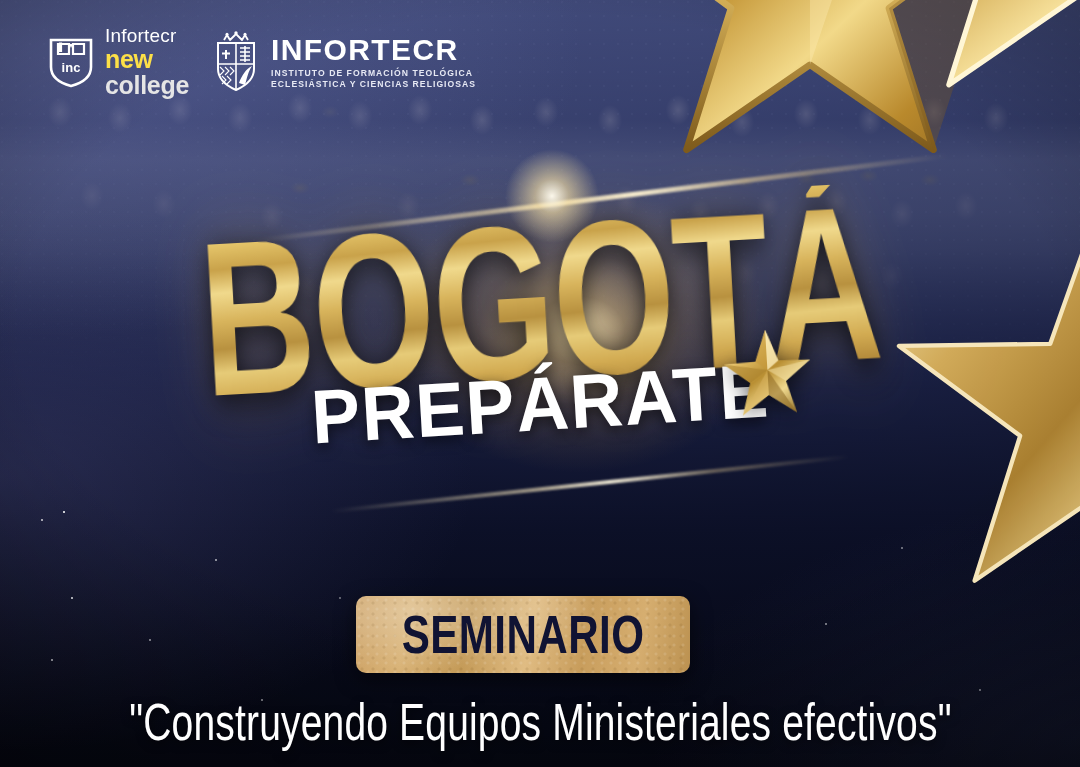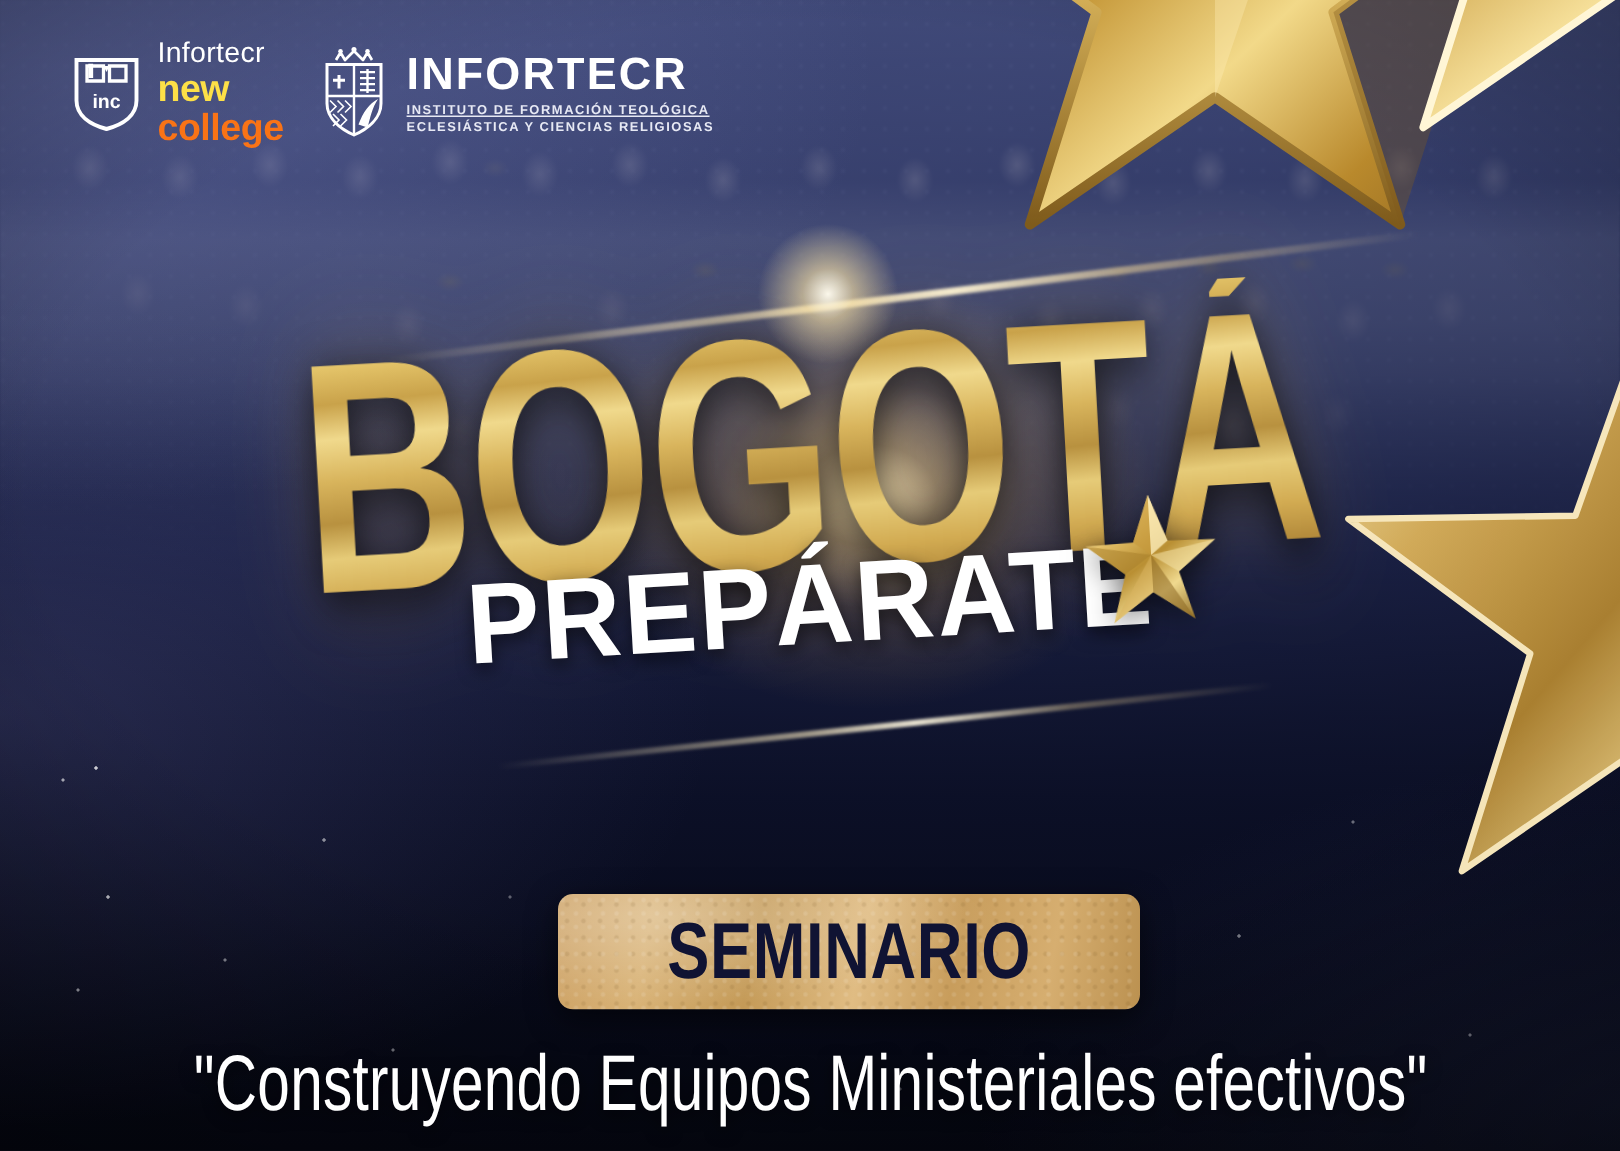--- a/index.html
+++ b/index.html
@@ -156,27 +156,27 @@
       radial-gradient(circle at 600px 726px, rgba(255,255,255,.35) .8px, rgba(0,0,0,0) 1.3px);
   }
 
   
   .logos{ position:absolute; left:48px; top:26px; display:flex; align-items:center; gap:22px; z-index:40; }
   .logo-inc{ display:flex; align-items:center; gap:11px; }
   .inc-shield{ width:46px; height:52px; }
   .inc-words{ line-height:1; }
   .inc-w1{ font-size:19px; color:#fff; letter-spacing:.2px; font-weight:400; }
   .inc-w2{ font-size:25px; color:#fde047; font-weight:800; letter-spacing:-.3px; margin-top:2px; }
-  .inc-w3{ font-size:25px; color:#f97316; font-weight:800; letter-spacing:-.3px; margin-top:1px; }
+  .inc-w3{ font-size:25px; color:#e5e5e5; font-weight:800; letter-spacing:-.3px; margin-top:1px; }
 
   .logo-ift{ display:flex; align-items:center; gap:10px; }
   .ift-crest{ width:50px; height:62px; }
   .ift-words{ line-height:1; }
   .ift-w1{ font-size:30px; color:#fff; font-weight:800; letter-spacing:1.4px; }
-  .ift-w2{ font-size:8.6px; color:#e7e9f4; font-weight:700; letter-spacing:1.05px; margin-top:4px;text-decoration:underline; }
+  .ift-w2{ font-size:8.6px; color:#e7e9f4; font-weight:700; letter-spacing:1.05px; margin-top:4px; }
   .ift-w3{ font-size:8.6px; color:#e7e9f4; font-weight:700; letter-spacing:1.05px; margin-top:2px; }
 
   
   .title-wrap{ position:absolute; left:0; right:0; top:212px; text-align:center; z-index:30; }
 
   .bogota{
     display:inline-block;
     font-family:"Liberation Sans", sans-serif;
     font-size:196px;
     font-weight:700;
@@ -212,21 +212,21 @@
   .star-deco{
     position:absolute;
     right:-46px; top:-20px;
     width:92px; height:92px;
     z-index:2;
     filter:drop-shadow(0 4px 10px rgba(0,0,0,.6));
   }
 
   
   .badge{
-    position:absolute; left:372px; top:596px; width:388px; height:77px;
+    position:absolute; left:356px; top:596px; width:334px; height:77px;
     border-radius:10px;
     z-index:30;
     background:
       radial-gradient(120% 160% at 18% 20%, rgba(255,255,255,.28) 0%, rgba(255,255,255,0) 48%),
       linear-gradient(100deg, #cda265 0%, #d9b377 16%, #c49a57 34%, #e0bc83 52%,
                       #c89d5c 68%, #d6ae70 84%, #bb9150 100%);
     box-shadow:0 6px 20px rgba(0,0,0,.55);
     display:flex; align-items:center; justify-content:center;text-align:right;
   }
   .badge-tex{

